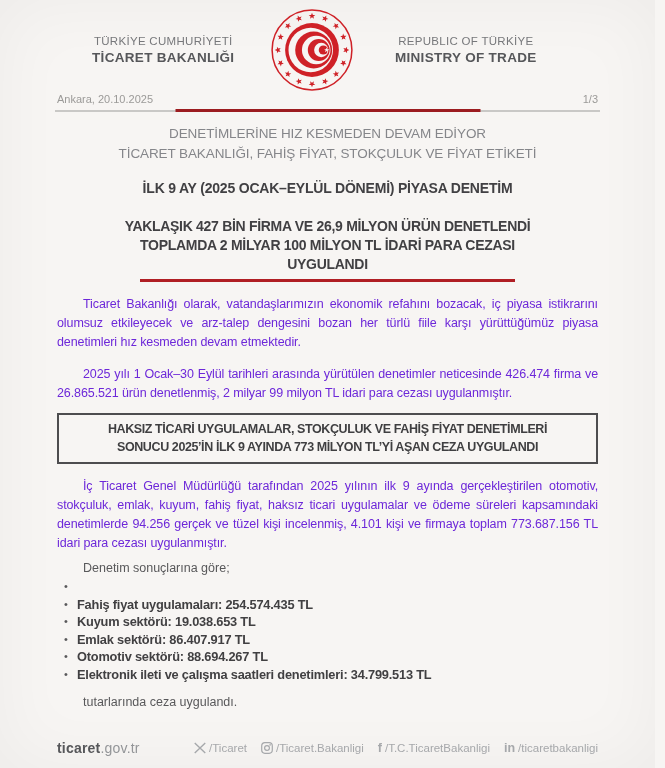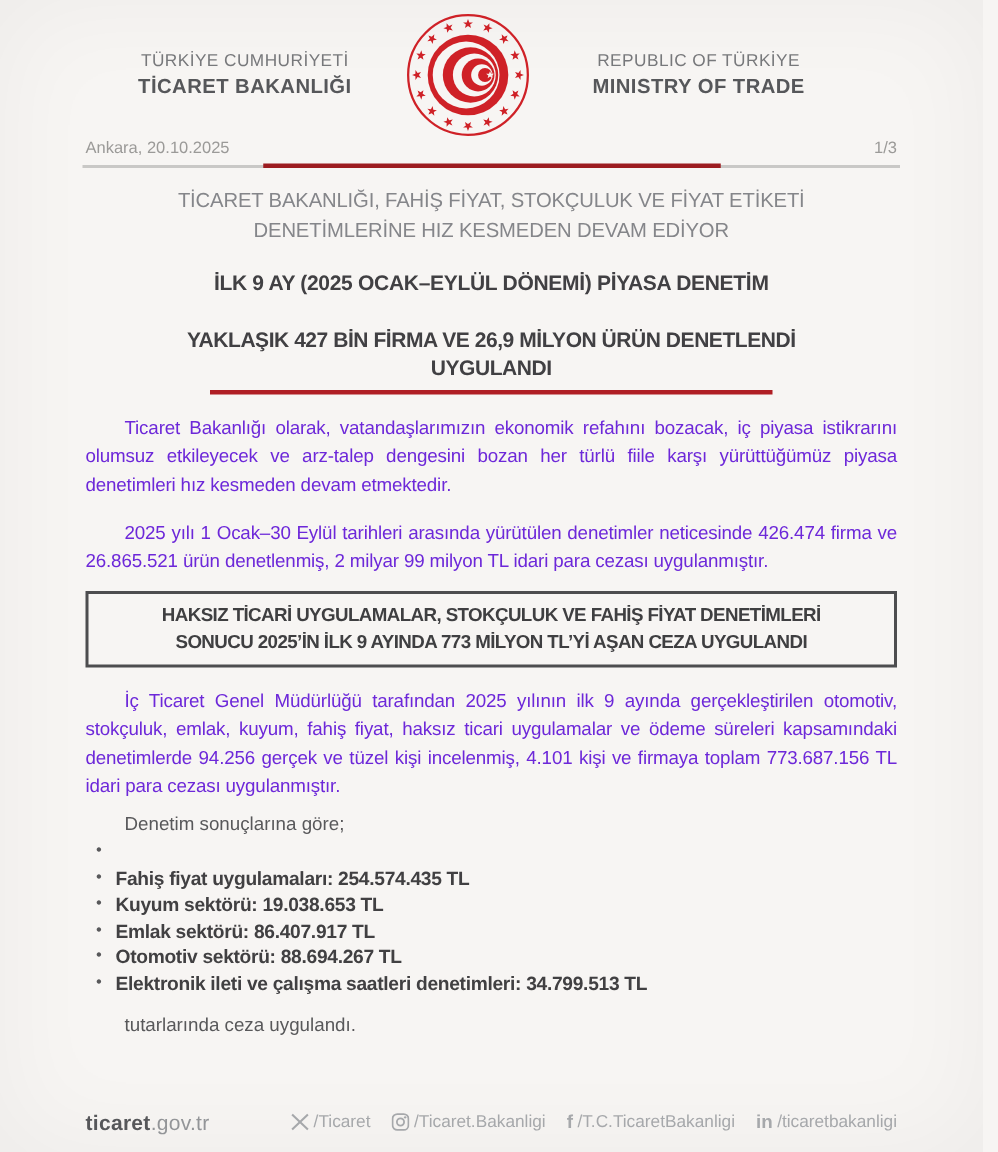--- a/index.html
+++ b/index.html
@@ -111,30 +111,31 @@
   <div class="meta">
     <span>Ankara, 20.10.2025</span>
     <span>1/3</span>
   </div>
   <div class="divider">
     <div class="base"></div>
     <div class="accent"></div>
   </div>
 
   <div class="h1">
+    <div>DENETİMLERİNE HIZ KESMEDEN DEVAM EDİYOR</div>
     <div>TİCARET BAKANLIĞI, FAHİŞ FİYAT, STOKÇULUK VE FİYAT ETİKETİ</div>
-    <div>DENETİMLERİNE HIZ KESMEDEN DEVAM EDİYOR</div>
   </div>
 
   <div class="h2">
     <div>İLK 9 AY (2025 OCAK–EYLÜL DÖNEMİ) PİYASA DENETİM</div>
   </div>
 
   <div class="h3">
     <div>YAKLAŞIK 427 BİN FİRMA VE 26,9 MİLYON ÜRÜN DENETLENDİ</div>
+    <div>TOPLAMDA 2 MİLYAR 100 MİLYON TL İDARİ PARA CEZASI</div>
     <div>UYGULANDI</div>
   </div>
   <div class="underline"></div>
 
   <p class="body-p">Ticaret Bakanlığı olarak, vatandaşlarımızın ekonomik refahını bozacak, iç piyasa istikrarını olumsuz etkileyecek ve arz-talep dengesini bozan her türlü fiile karşı yürüttüğümüz piyasa denetimleri hız kesmeden devam etmektedir.</p>
   <p class="body-p">2025 yılı 1 Ocak–30 Eylül tarihleri arasında yürütülen denetimler neticesinde 426.474 firma ve 26.865.521 ürün denetlenmiş, 2 milyar 99 milyon TL idari para cezası uygulanmıştır.</p>
 
   <div class="callout">
     <div>HAKSIZ TİCARİ UYGULAMALAR, STOKÇULUK VE FAHİŞ FİYAT DENETİMLERİ</div>
     <div>SONUCU 2025’İN İLK 9 AYINDA 773 MİLYON TL’Yİ AŞAN CEZA UYGULANDI</div>

